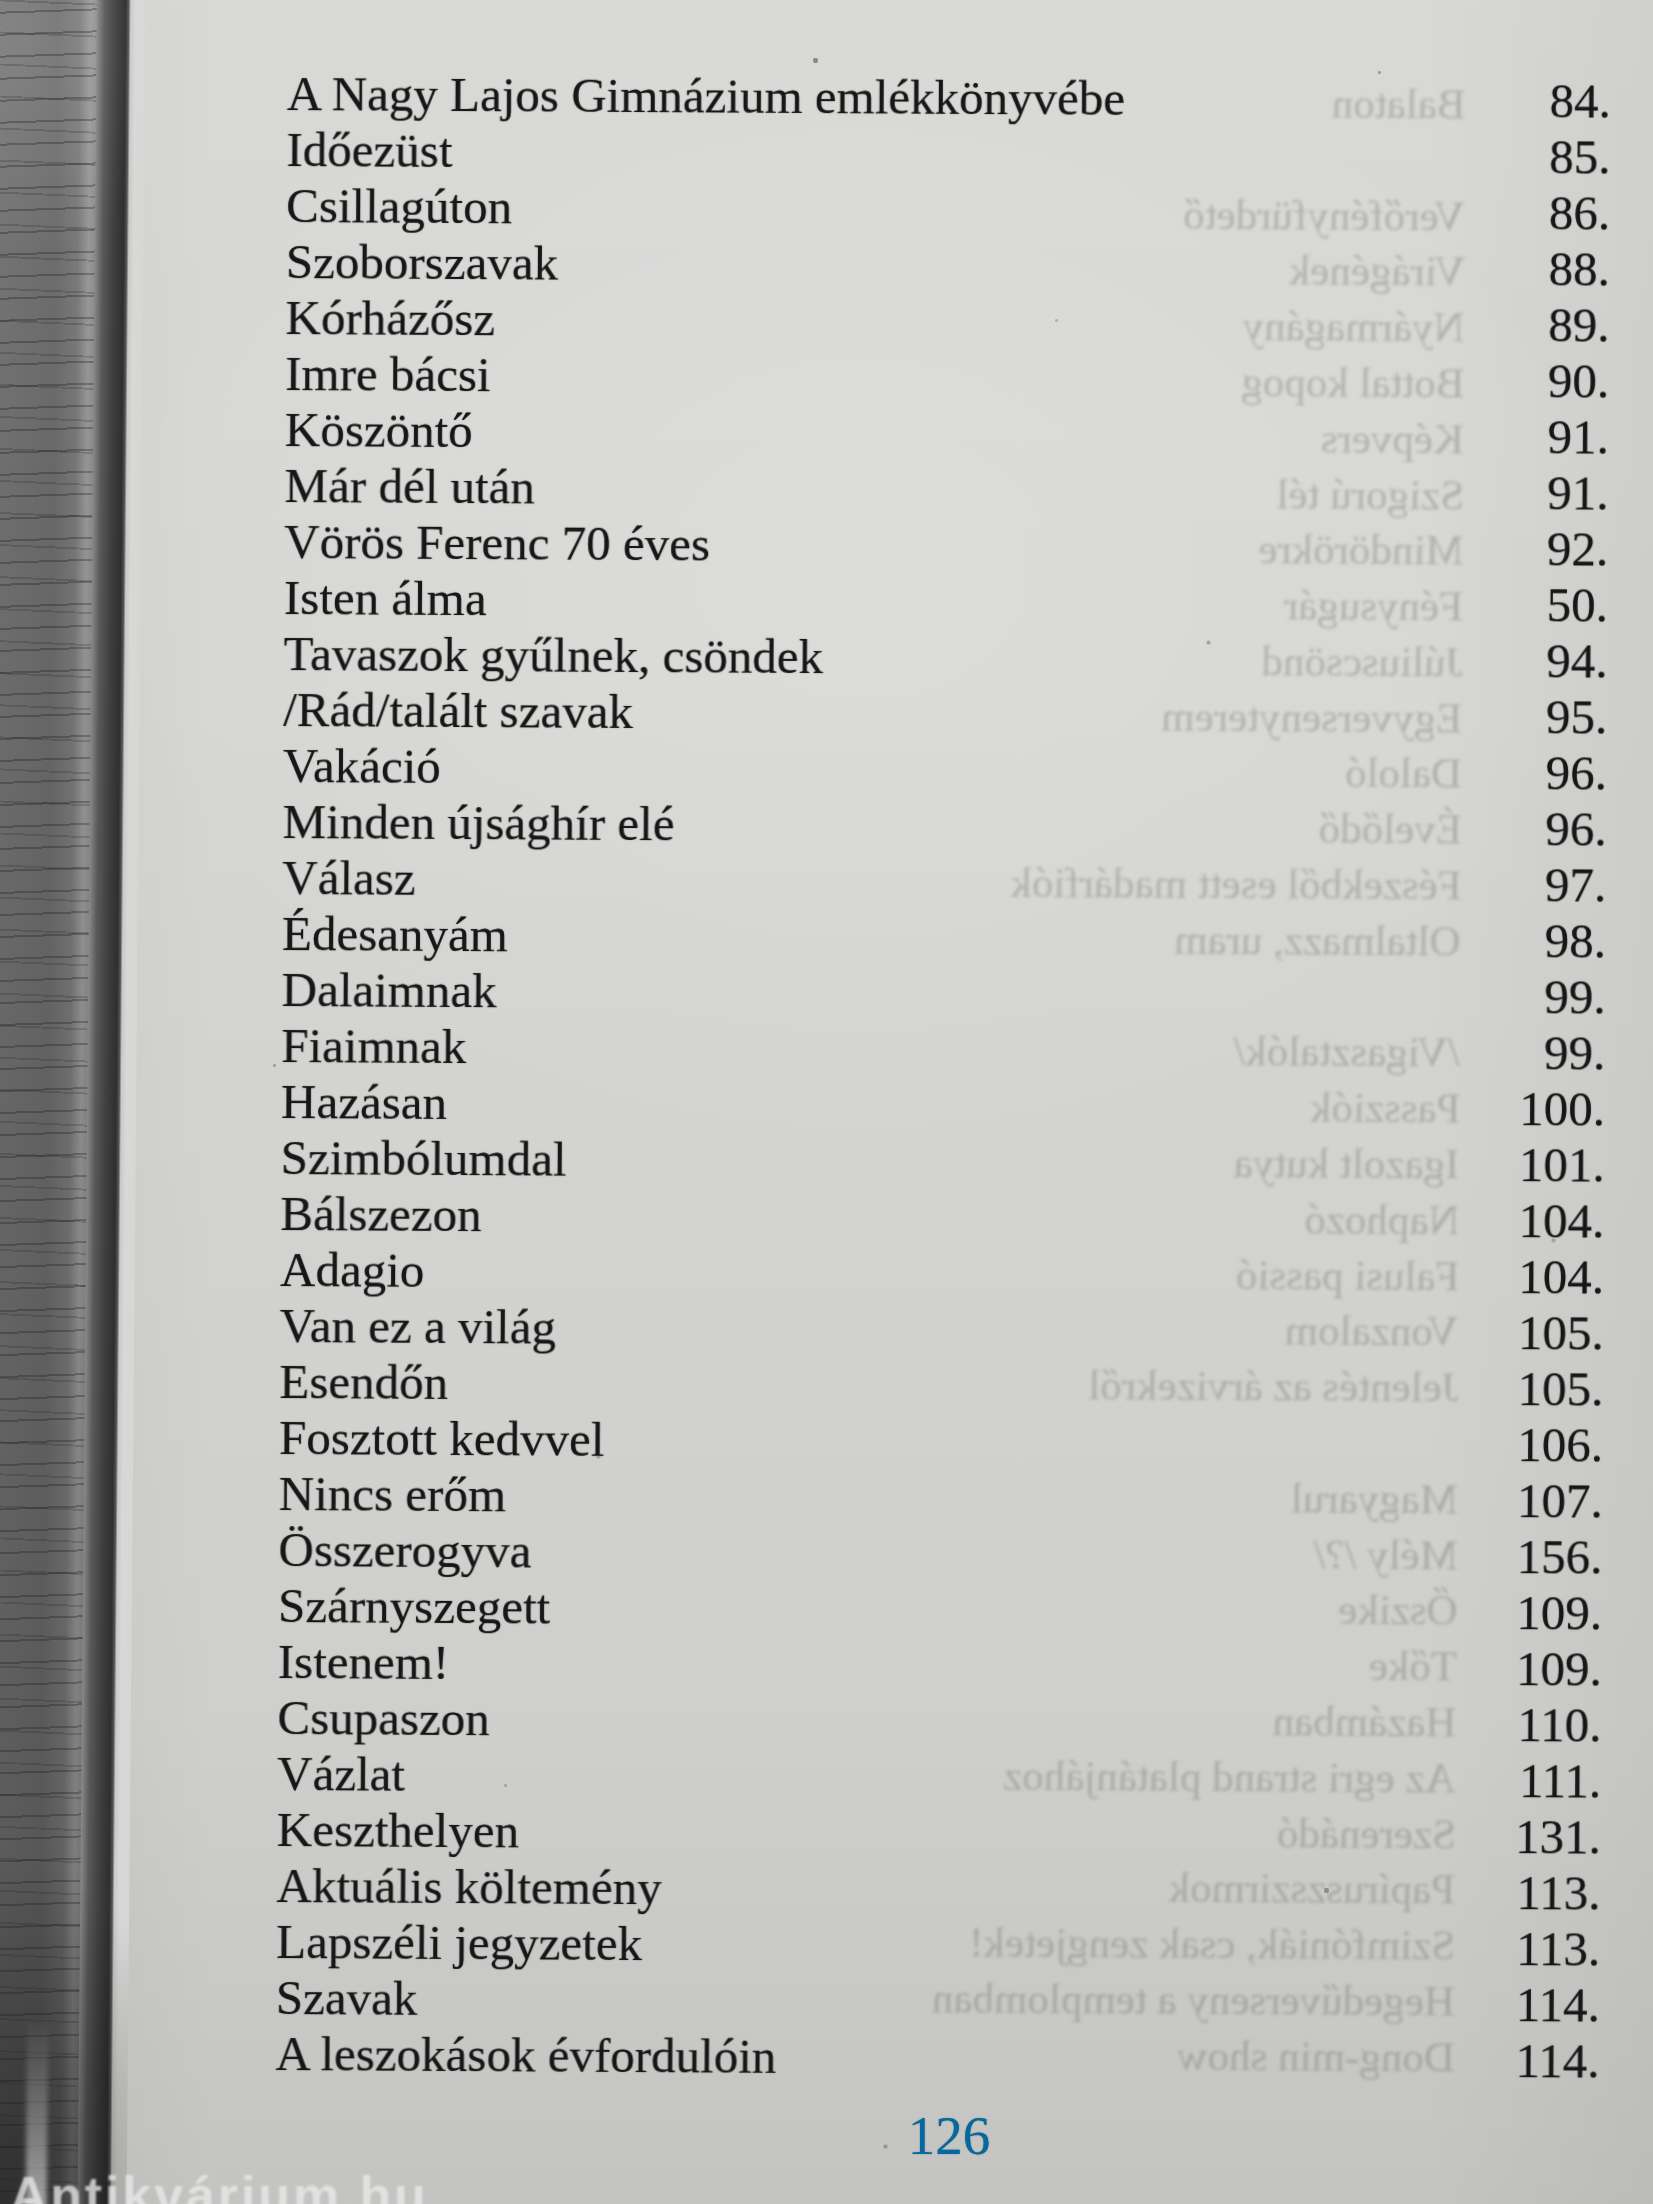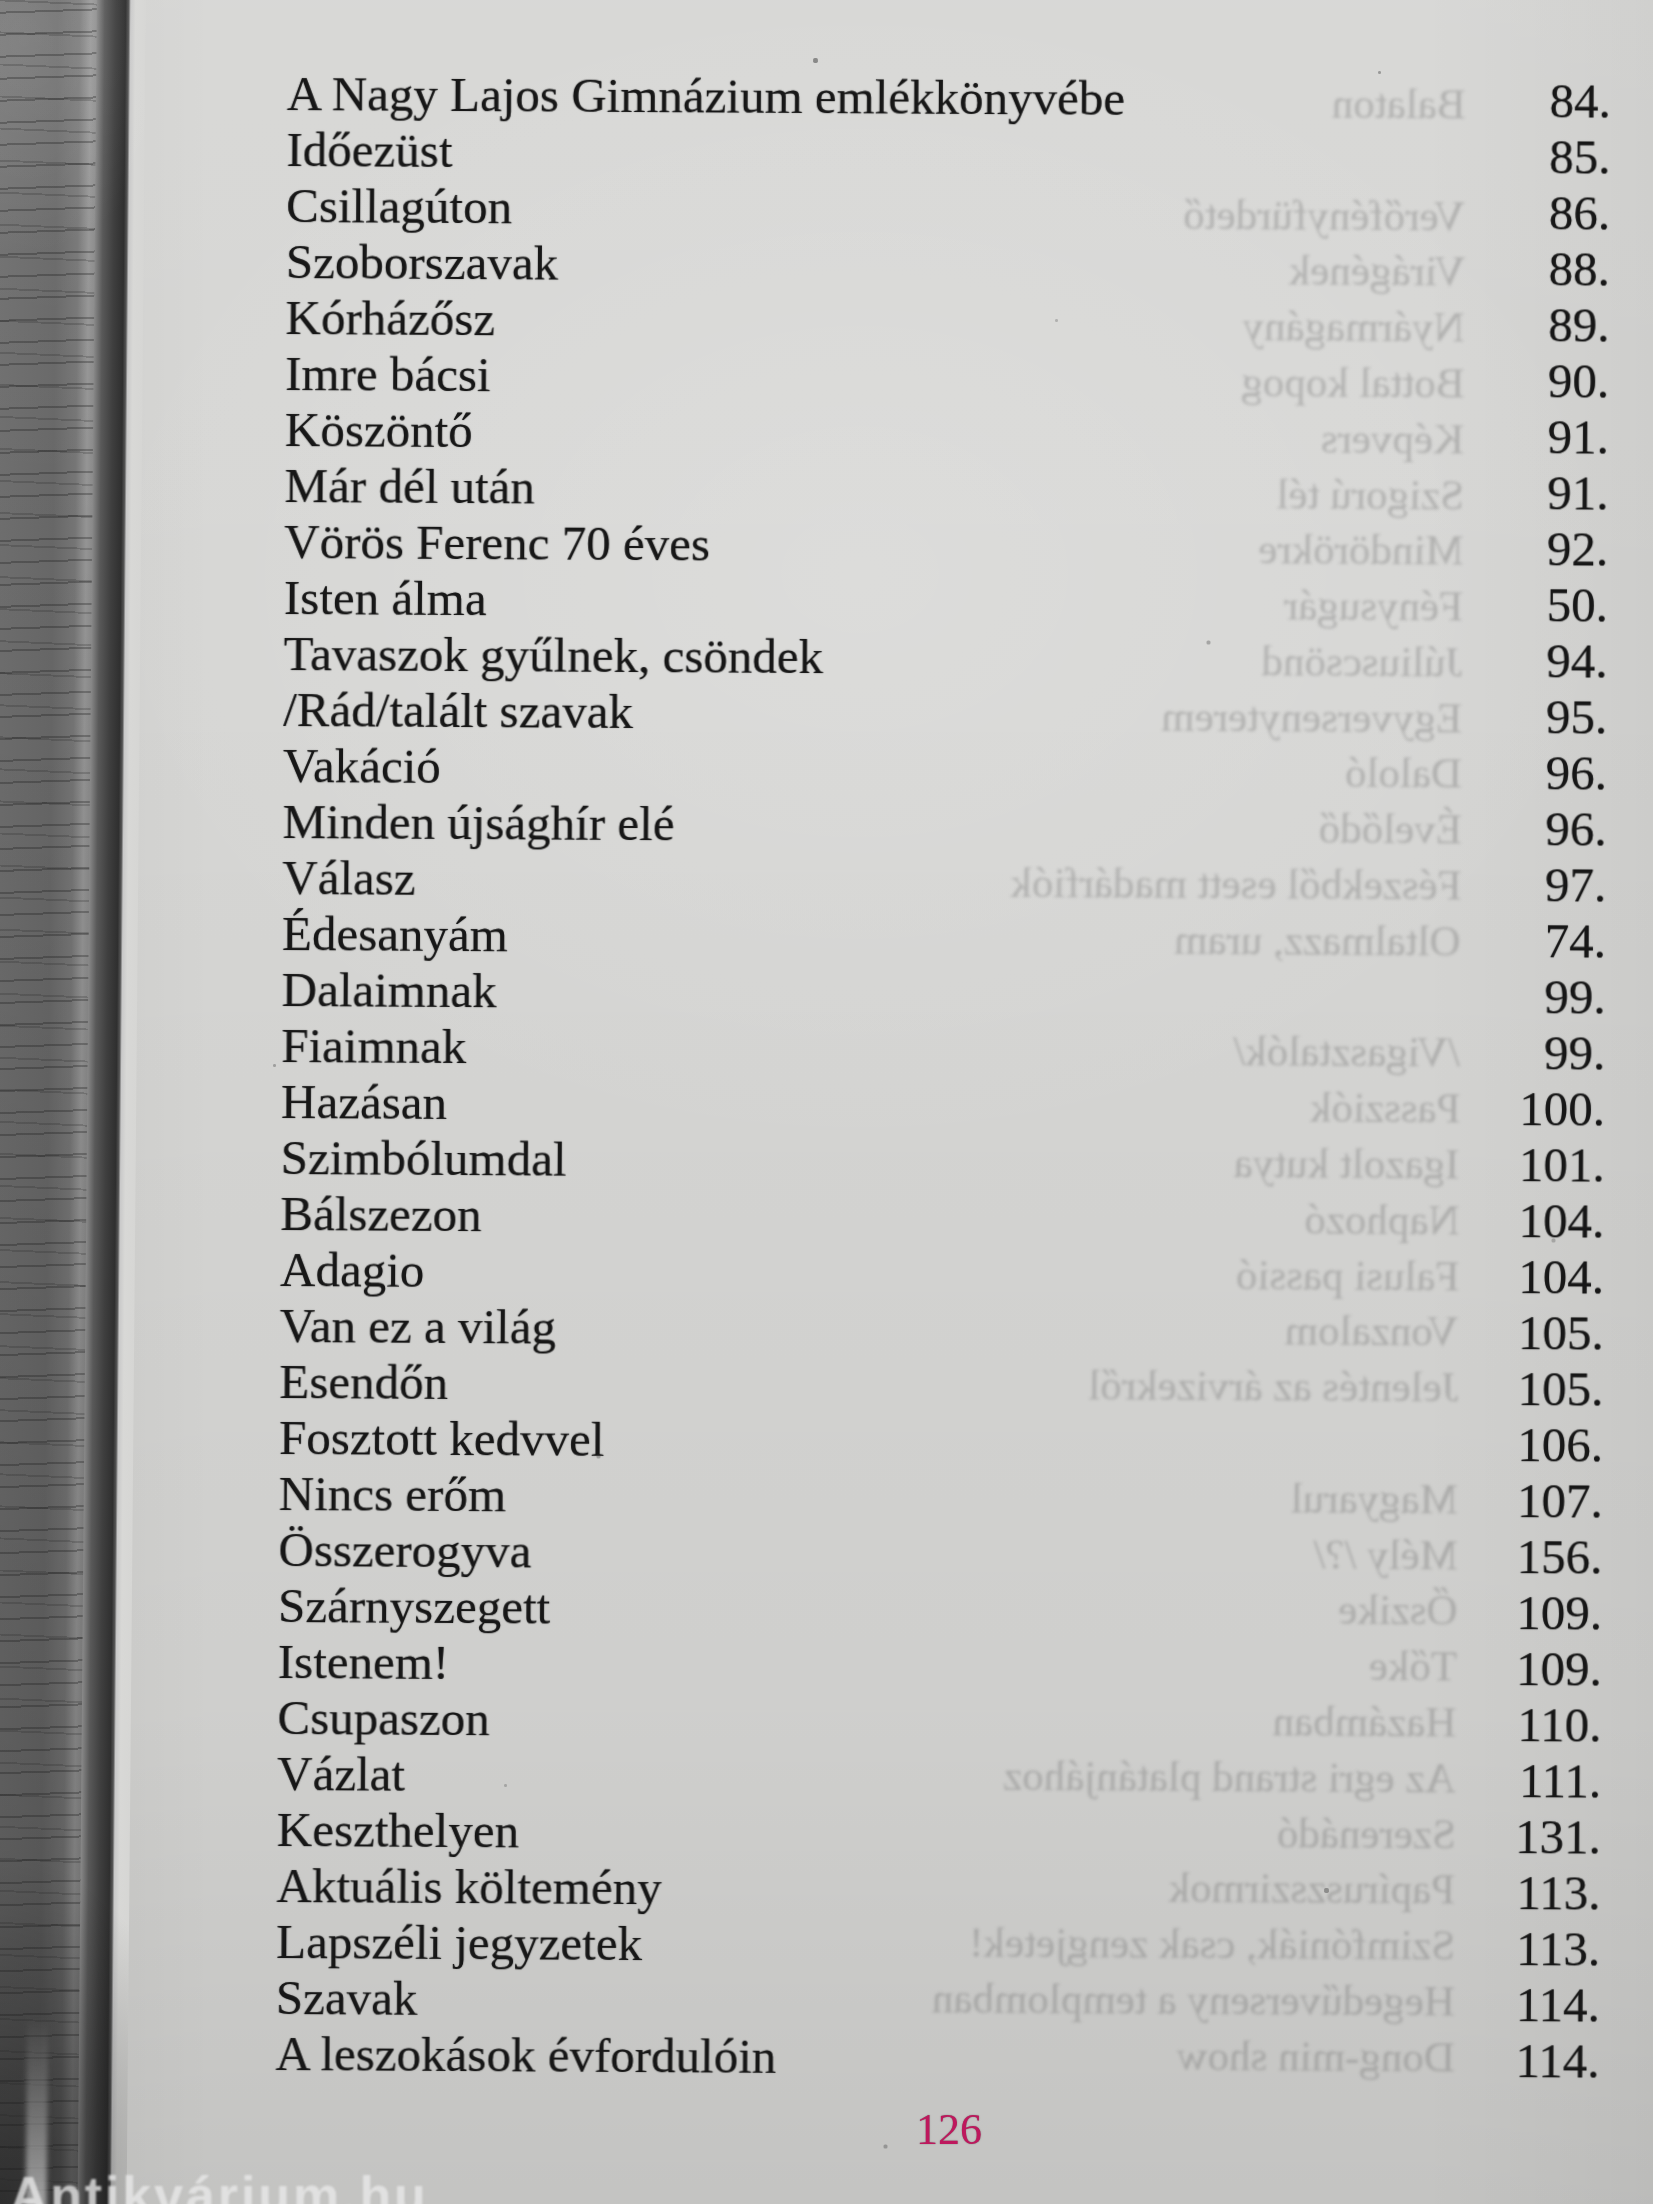--- a/index.html
+++ b/index.html
@@ -41,21 +41,21 @@
     display:flex;justify-content:space-between;align-items:baseline;
     height:56px;line-height:56px;
     font-size:49px;color:#171717;
     text-shadow:0 0 1.2px rgba(15,15,15,0.55);
     white-space:nowrap;
   }
   .toc-title{display:inline-block;}
   .toc-page{display:inline-block;}
   .folio{
     position:absolute;left:287px;top:2104px;width:1324px;z-index:3;
-    text-align:center;font-size:44px;color:#be185d;
+    text-align:center;font-size:55px;color:#0369a1;
     text-shadow:0 0 1.2px rgba(15,15,15,0.5);
     filter:blur(0.3px);
   }
   
   .spine{
     position:absolute;left:0;top:-19.4px;width:146px;height:2244px;z-index:4;
     transform:skewX(-0.5deg);transform-origin:50% 0;
     background:
       radial-gradient(291px 485px at 19.4px 2222px, rgba(0,0,0,0.45), transparent 72%),
       radial-gradient(213px 291px at 24px 58px, rgba(255,255,255,0.10), transparent 75%),
@@ -246,21 +246,21 @@
       <span class="toc-page">96.</span>
     </div>
 
     <div class="toc-row">
       <span class="toc-title">Válasz</span>
       <span class="toc-page">97.</span>
     </div>
 
     <div class="toc-row">
       <span class="toc-title">Édesanyám</span>
-      <span class="toc-page">74.</span>
+      <span class="toc-page">98.</span>
     </div>
 
     <div class="toc-row">
       <span class="toc-title">Dalaimnak</span>
       <span class="toc-page">99.</span>
     </div>
 
     <div class="toc-row">
       <span class="toc-title">Fiaimnak</span>
       <span class="toc-page">99.</span>

